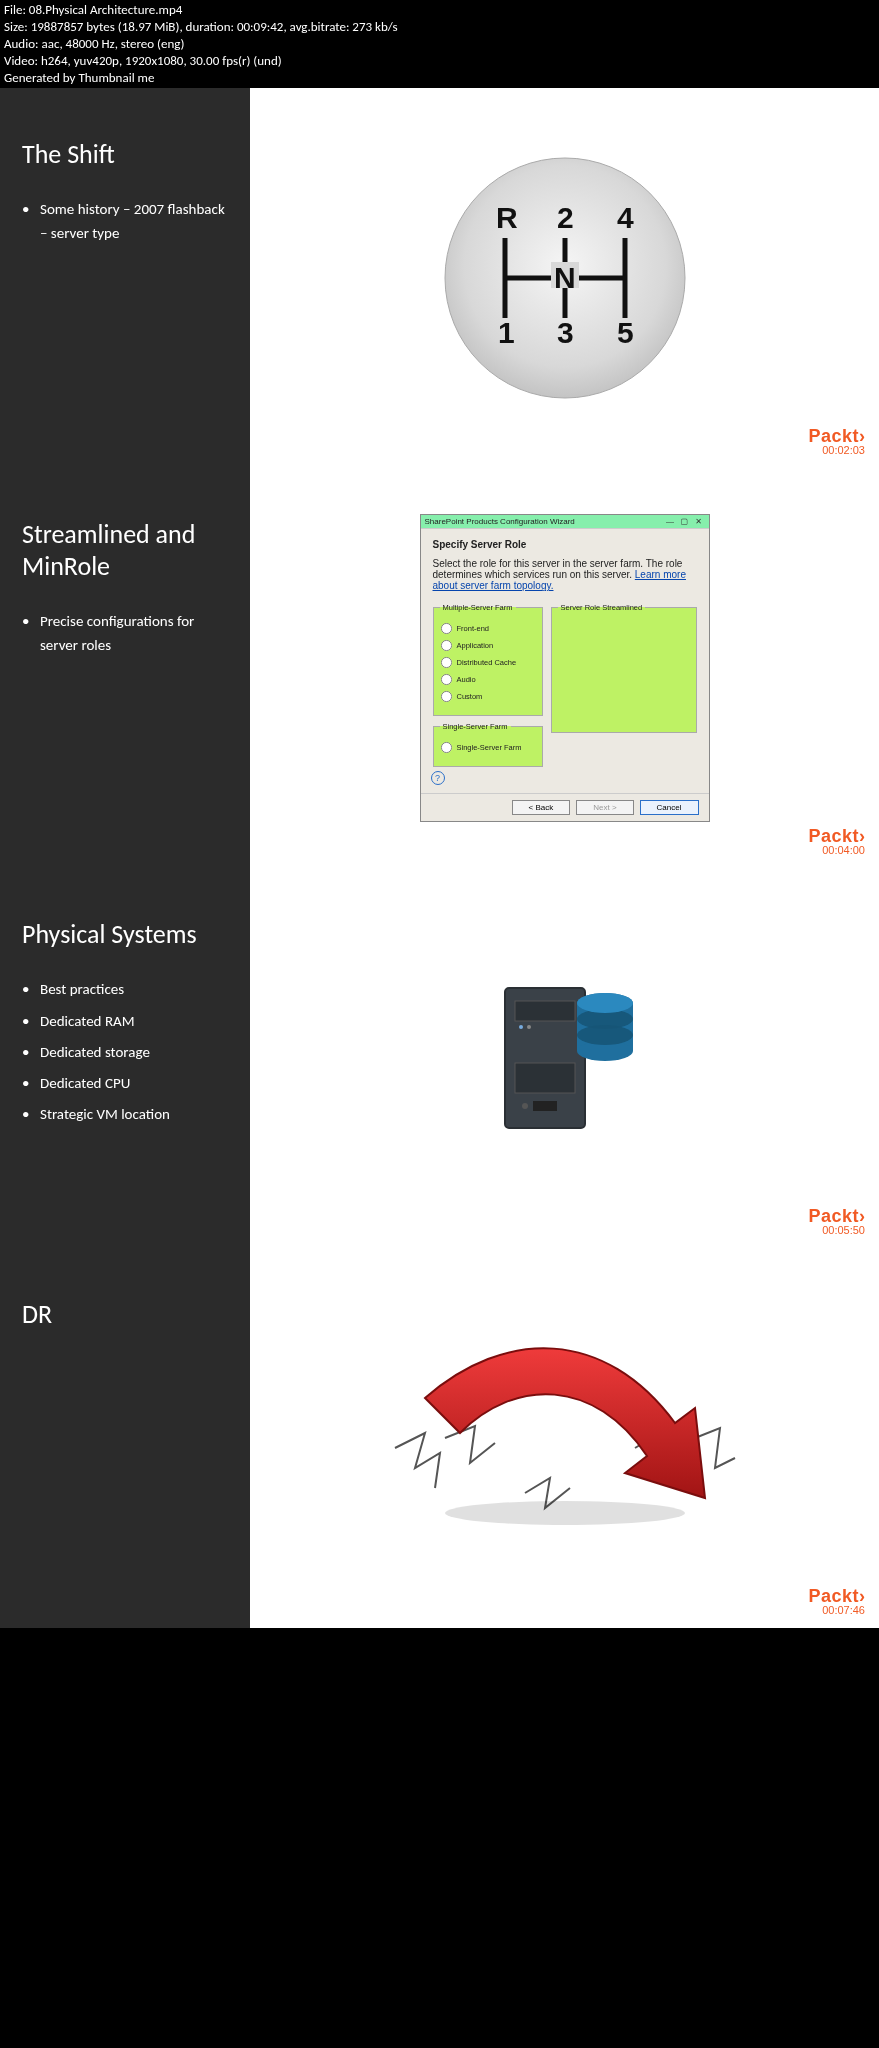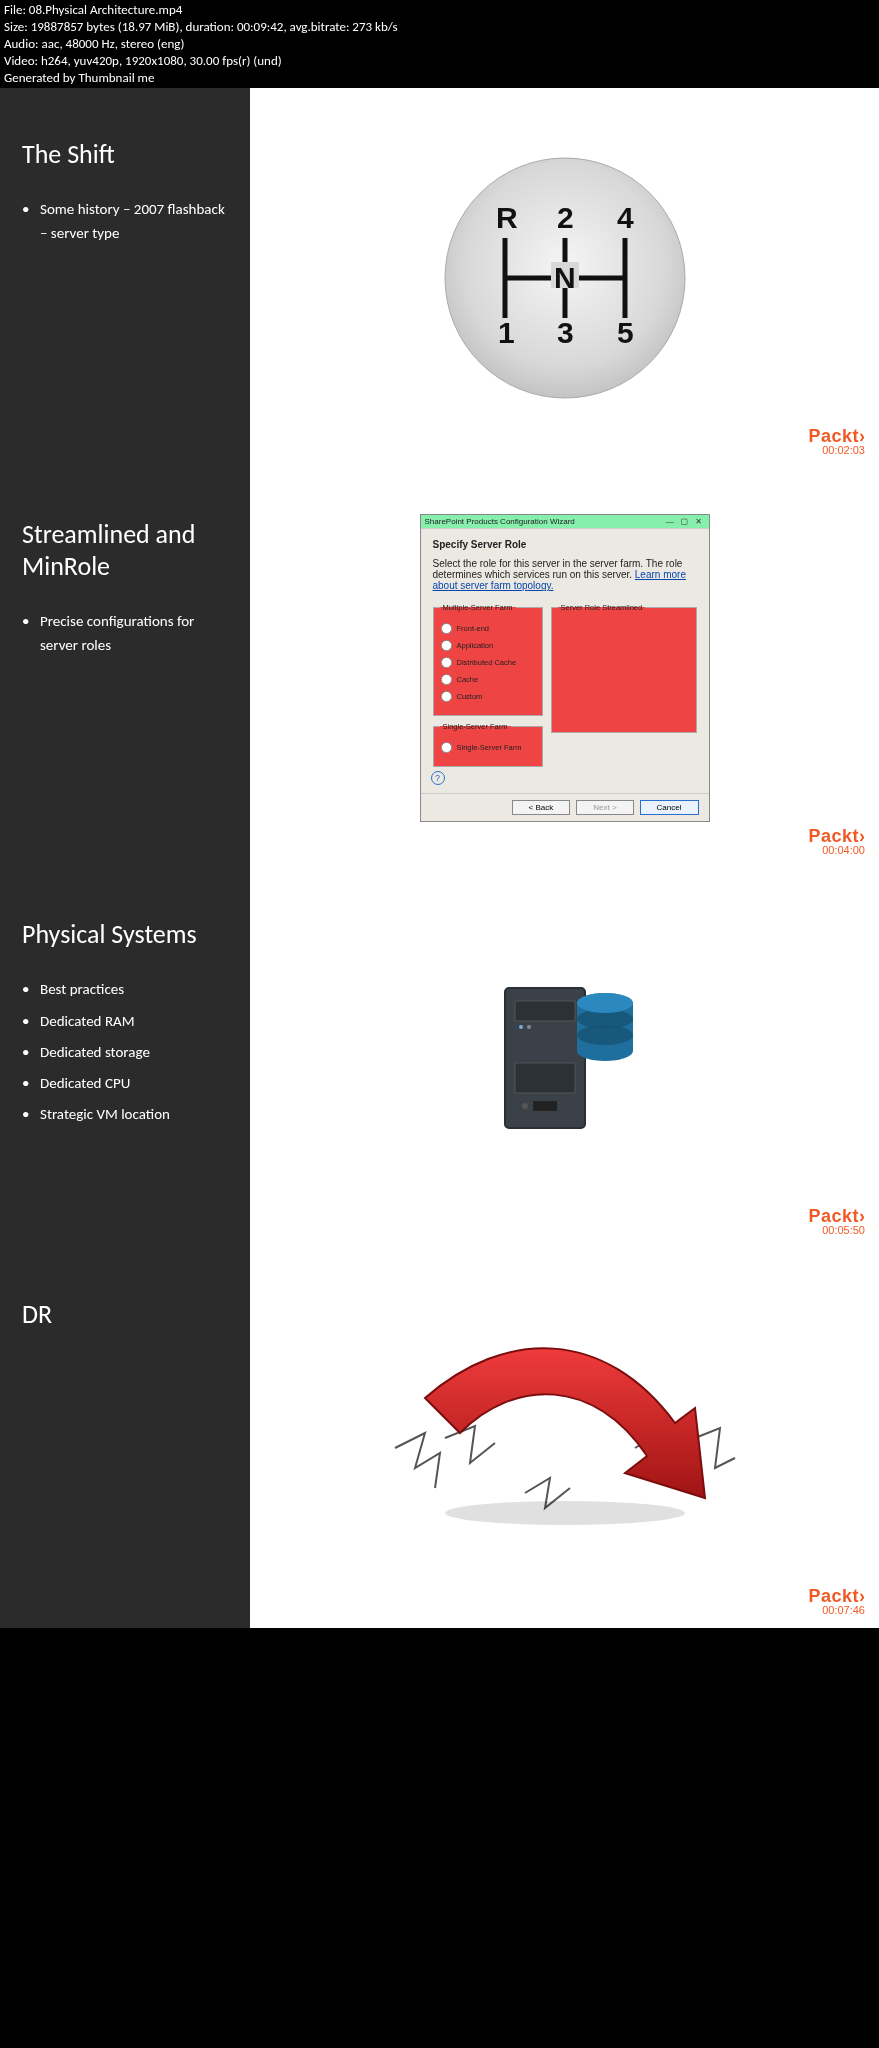--- a/index.html
+++ b/index.html
@@ -94,21 +94,21 @@
 .wizard .winbtns span { display:inline-block; width:12px; text-align:center; color:#333; }
 .wizard .body { padding: 10px 12px 8px 12px; }
 .wizard .heading { font-weight: bold; font-size: 10px; margin-bottom: 8px; }
 .wizard .desc { font-size: 10px; margin-bottom: 12px; }
 .wizard .desc a { color: #0645ad; text-decoration: underline; }
 .wizard .cols { display:flex; gap:8px; }
 .wizard fieldset {
   border: 1px solid #aaa;
   padding: 6px 6px 8px 6px;
   margin-bottom: 6px;
-  background: #ef4444;
+  background: #bef264;
 }
 .wizard legend { font-size: 7.5px; padding: 0 3px; }
 .wizard .opt { display:flex; align-items:center; gap:4px; margin: 4px 0; font-size:7.5px; }
 .wizard .opt input { margin:0; transform: scale(0.85); }
 .wizard .col-left { flex: 0 0 110px; }
 .wizard .col-right { flex: 1; }
 .wizard .col-right fieldset { height: 130px; }
 .wizard .footer {
   display:flex; justify-content:flex-end; gap:6px;
   padding: 6px 10px; border-top:1px solid #ccc; background:#ece9e2;
@@ -217,21 +217,21 @@
               <label class="opt">
                     <input type="radio" name="r" style="">
                     <span>Application</span>
                   </label>
               <label class="opt">
                     <input type="radio" name="r" style="">
                     <span>Distributed Cache</span>
                   </label>
               <label class="opt">
                     <input type="radio" name="r" style="">
-                    <span>Cache</span>
+                    <span>Audio</span>
                   </label>
               <label class="opt">
                     <input type="radio" name="r" style="">
                     <span>Custom</span>
                   </label>
             </fieldset>
             <fieldset>
               <legend>Single-Server Farm</legend>
               <label class="opt">
                     <input type="radio" name="r" style="">

